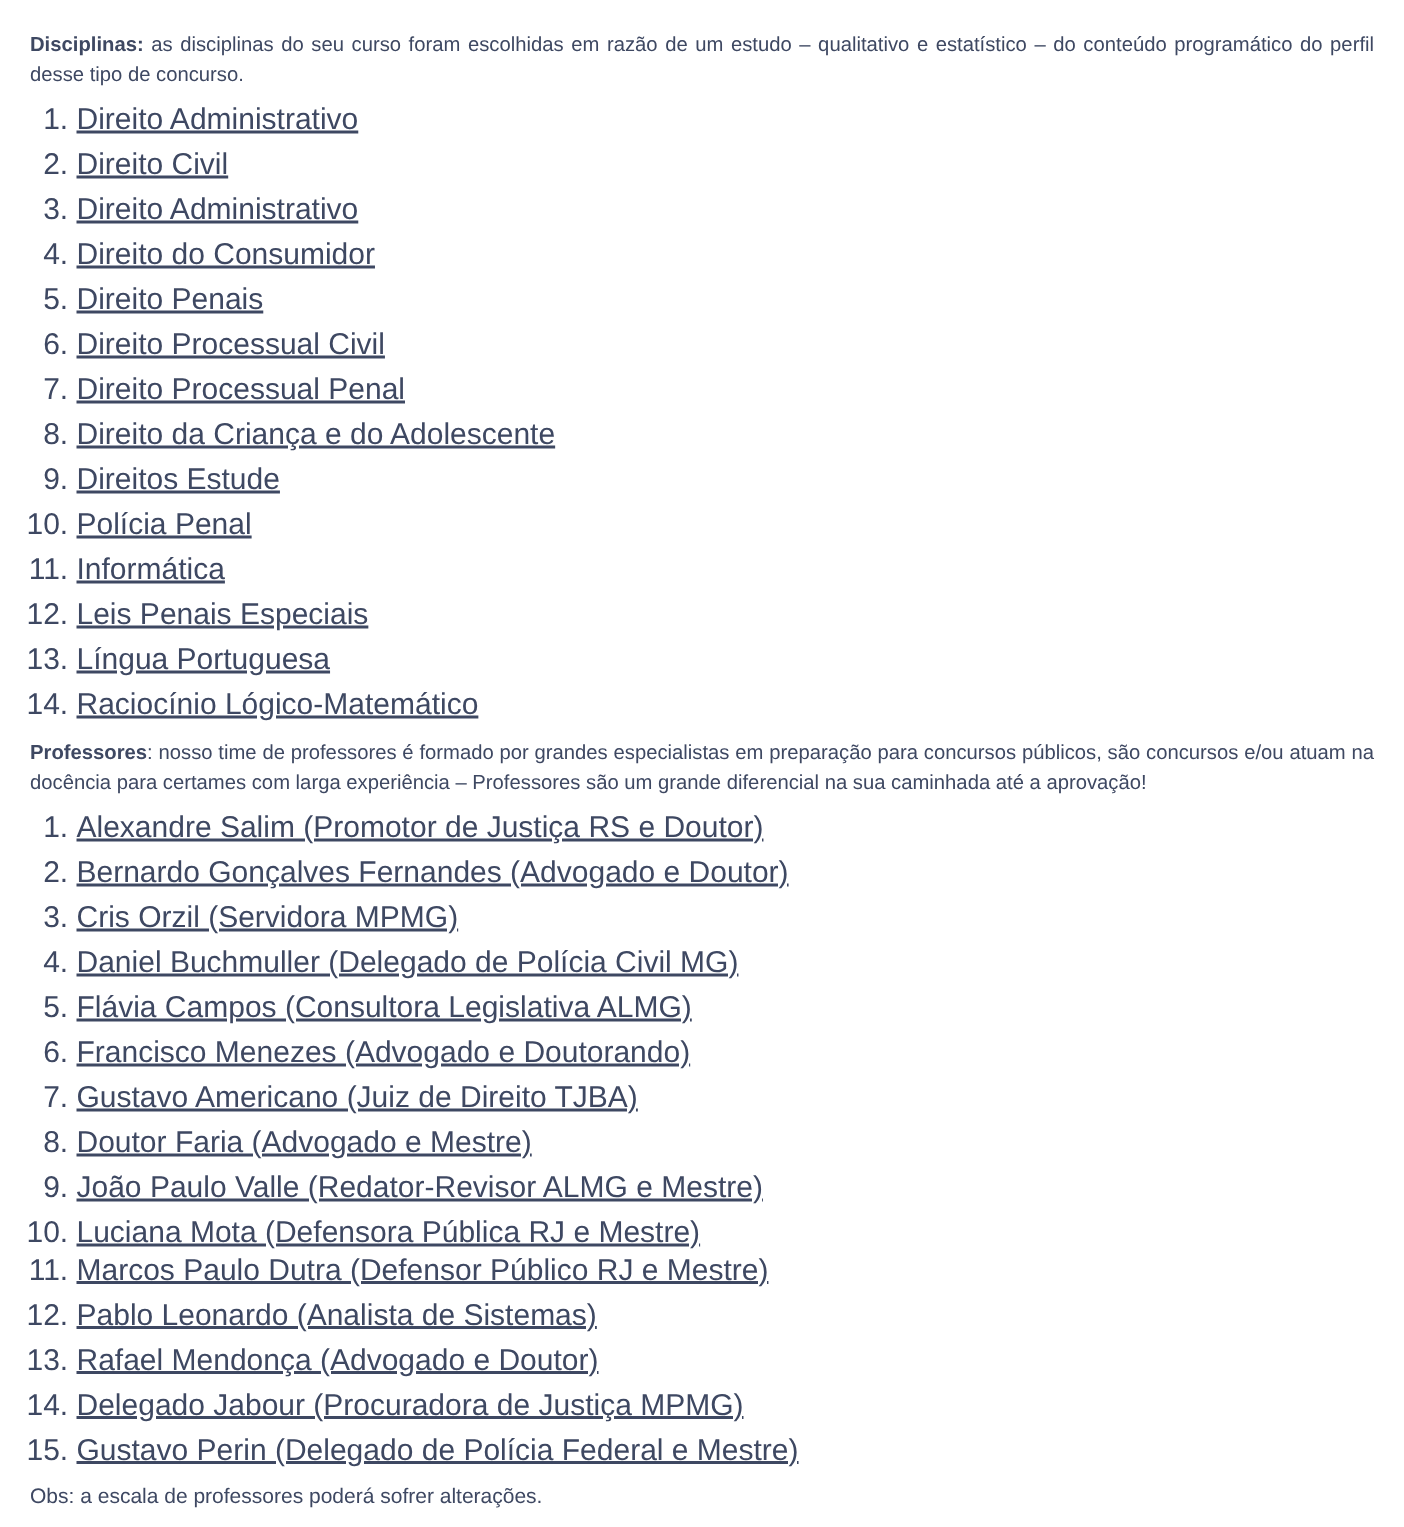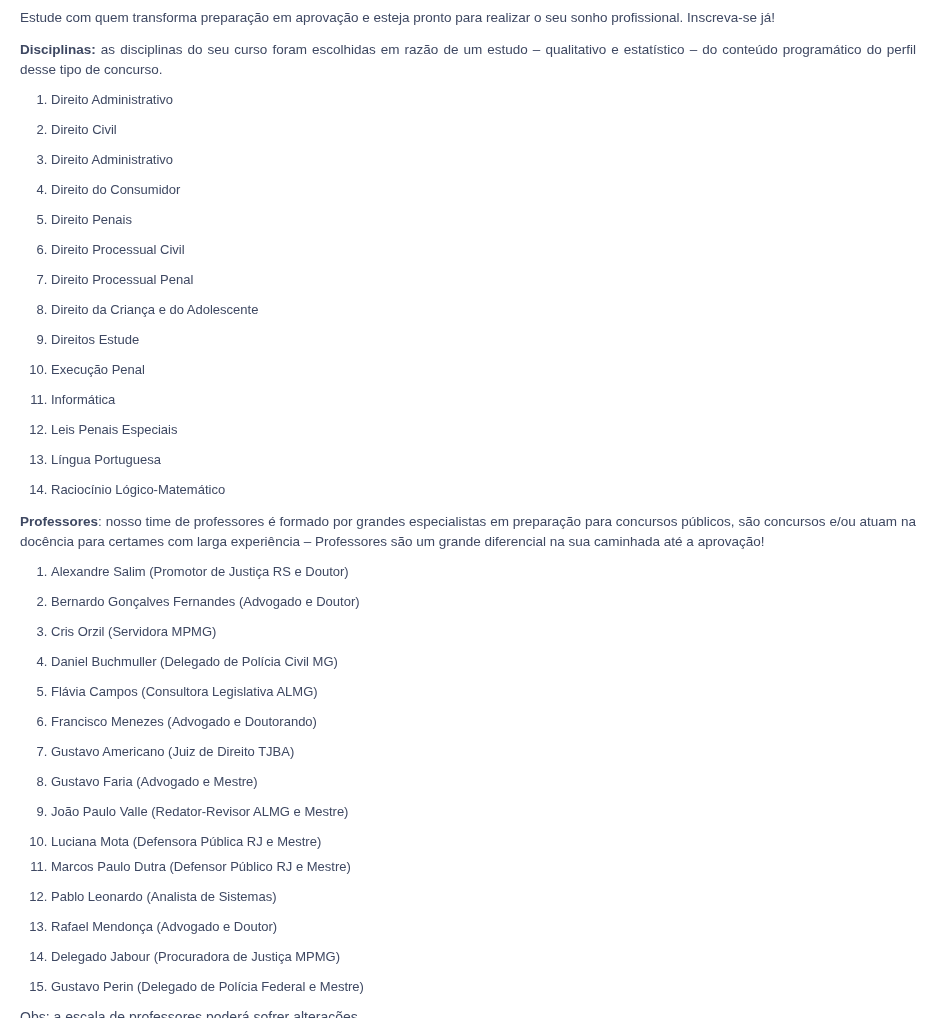--- a/index.html
+++ b/index.html
@@ -26,74 +26,74 @@
     text-align: justify;
     margin-top: 12px;
   }
   strong {
     font-weight: 700;
   }
   ol.num-list {
     margin: 0;
     padding: 0 0 0 31px;
     list-style: decimal outside;
-    font-size: 13px;
+    font-size: 20px;
+    text-decoration: underline;
   }
   ol.num-list li {
     margin-top: 10px;
     line-height: 20px;
   }
   ol.professors li:nth-child(11) {
     margin-top: 5px;
   }
   p.note {
     margin-top: 10px;
     font-size: 14px;
   }
 </style>
 </head>
 <body>
 
 <main>
 
-  <p>Estude com quem transforma preparação em aprovação e esteja pronto para realizar o seu sonho profissional. Inscreva-se já!</p>
 
   <p class="justify">
     <strong>Disciplinas:</strong>
     <span>as disciplinas do seu curso foram escolhidas em razão de um estudo – qualitativo e estatístico – do conteúdo programático do perfil desse tipo de concurso.</span>
   </p>
 
   <ol class="num-list">
       <li>Direito Administrativo</li>
       <li>Direito Civil</li>
       <li>Direito Administrativo</li>
       <li>Direito do Consumidor</li>
       <li>Direito Penais</li>
       <li>Direito Processual Civil</li>
       <li>Direito Processual Penal</li>
       <li>Direito da Criança e do Adolescente</li>
       <li>Direitos Estude</li>
-      <li>Execução Penal</li>
+      <li>Polícia Penal</li>
       <li>Informática</li>
       <li>Leis Penais Especiais</li>
       <li>Língua Portuguesa</li>
       <li>Raciocínio Lógico-Matemático</li>
     </ol>
 
   <p class="justify"><strong>Professores</strong><span>: nosso time de professores é formado por grandes especialistas em preparação para concursos públicos, são concursos e/ou atuam na docência para certames com larga experiência – Professores são um grande diferencial na sua caminhada até a aprovação!</span></p>
 
   <ol class="num-list professors">
       <li>Alexandre Salim (Promotor de Justiça RS e Doutor)</li>
       <li>Bernardo Gonçalves Fernandes (Advogado e Doutor)</li>
       <li>Cris Orzil (Servidora MPMG)</li>
       <li>Daniel Buchmuller (Delegado de Polícia Civil MG)</li>
       <li>Flávia Campos (Consultora Legislativa ALMG)</li>
       <li>Francisco Menezes (Advogado e Doutorando)</li>
       <li>Gustavo Americano (Juiz de Direito TJBA)</li>
-      <li>Gustavo Faria (Advogado e Mestre)</li>
+      <li>Doutor Faria (Advogado e Mestre)</li>
       <li>João Paulo Valle (Redator-Revisor ALMG e Mestre)</li>
       <li>Luciana Mota (Defensora Pública RJ e Mestre)</li>
       <li>Marcos Paulo Dutra (Defensor Público RJ e Mestre)</li>
       <li>Pablo Leonardo (Analista de Sistemas)</li>
       <li>Rafael Mendonça (Advogado e Doutor)</li>
       <li>Delegado Jabour (Procuradora de Justiça MPMG)</li>
       <li>Gustavo Perin (Delegado de Polícia Federal e Mestre)</li>
     </ol>
 
   <p class="note">Obs: a escala de professores poderá sofrer alterações.</p>

